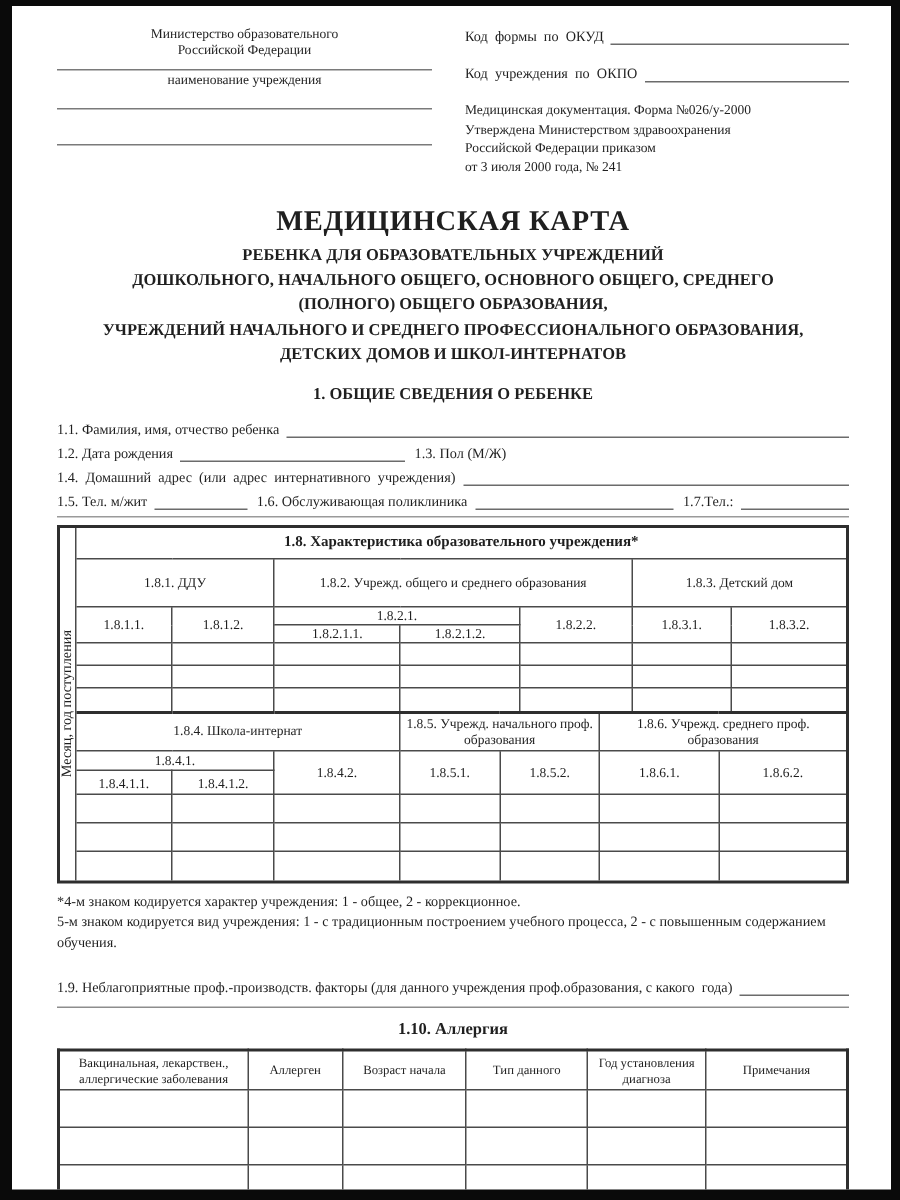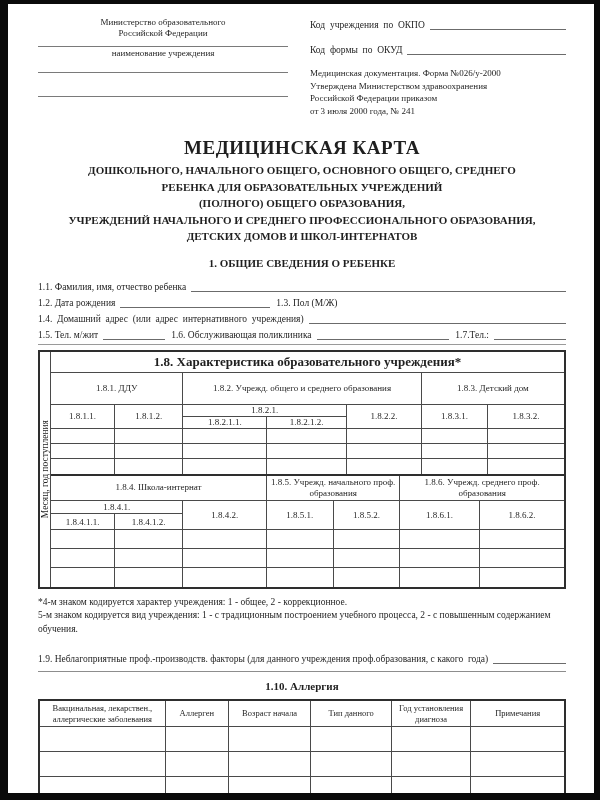--- a/index.html
+++ b/index.html
@@ -52,21 +52,21 @@
   .t18-main { flex:1 1 auto; }
   .t18-main table { width:100%; border-collapse:collapse; table-layout:fixed; }
   .t18-main td { border:1px solid #4a4a4a; text-align:center; vertical-align:middle; font-size:9px; padding:0 1px; overflow:hidden; }
   .t18-main td:first-child { border-left:none; }
   .t18-main td:last-child { border-right:none; }
   .t18-top tr:first-child td { border-top:none; }
   .t18-top tr:last-child td { border-bottom:none; }
   .t18-bottom { border-top:2px solid #2e2e2e; }
   .t18-bottom tr:first-child td { border-top:none; }
   .t18-bottom tr:last-child td { border-bottom:none; }
-  .t18-title td { font-size:13px; font-weight:bold; height:21px; }
+  .t18-title td { font-size:10px; font-weight:bold; height:21px; }
   .t18-group td { height:32px; line-height:11px; }
   .t18-sub td { height:11px; line-height:11px; }
   .t18-empty td { height:15px; }
   .t18-groupb td { height:26px; line-height:11px; }
   .t18-sub2 td { height:12px; line-height:12px; }
   .t18-sub3 td { height:16px; line-height:14px; }
   .t18-emptyb td { height:19px; }
 
   
   .footnotes { margin-top:7px; font-size:9.5px; line-height:13.5px; }
@@ -89,40 +89,40 @@
     <div class="hdr-left">
       <div>Министерство образовательного</div>
       <div>Российской Федерации</div>
       <div class="rule rule1"></div>
       <div class="caption">наименование учреждения</div>
       <div class="rule rule2"></div>
       <div class="rule rule3"></div>
     </div>
     <div class="hdr-right">
       <div class="code-row">
-        <span class="lbl">Код  учреждения  по  ОКПО</span>
+        <span class="lbl">Код  формы  по  ОКУД</span>
         <span class="fill"></span>
       </div>
       <div class="code-row">
-        <span class="lbl">Код  формы  по  ОКУД</span>
+        <span class="lbl">Код  учреждения  по  ОКПО</span>
         <span class="fill"></span>
       </div>
       <div class="doc-info">
         <div>Медицинская документация. Форма №026/у-2000</div>
         <div>Утверждена Министерством здравоохранения</div>
         <div>Российской Федерации приказом</div>
         <div>от 3 июля 2000 года, № 241</div>
       </div>
     </div>
   </div>
 
   <div class="title-block">
     <div class="main-title">МЕДИЦИНСКАЯ КАРТА</div>
+    <div class="sub-line">РЕБЕНКА ДЛЯ ОБРАЗОВАТЕЛЬНЫХ УЧРЕЖДЕНИЙ</div>
     <div class="sub-line">ДОШКОЛЬНОГО, НАЧАЛЬНОГО ОБЩЕГО, ОСНОВНОГО ОБЩЕГО, СРЕДНЕГО</div>
-    <div class="sub-line">РЕБЕНКА ДЛЯ ОБРАЗОВАТЕЛЬНЫХ УЧРЕЖДЕНИЙ</div>
     <div class="sub-line">(ПОЛНОГО) ОБЩЕГО ОБРАЗОВАНИЯ,</div>
     <div class="sub-line">УЧРЕЖДЕНИЙ НАЧАЛЬНОГО И СРЕДНЕГО ПРОФЕССИОНАЛЬНОГО ОБРАЗОВАНИЯ,</div>
     <div class="sub-line">ДЕТСКИХ ДОМОВ И ШКОЛ-ИНТЕРНАТОВ</div>
   </div>
 
   <div class="section-heading">1. ОБЩИЕ СВЕДЕНИЯ О РЕБЕНКЕ</div>
 
   <div class="fields">
     <div class="frow">
       <span class="flabel">1.1. Фамилия, имя, отчество ребенка</span>

